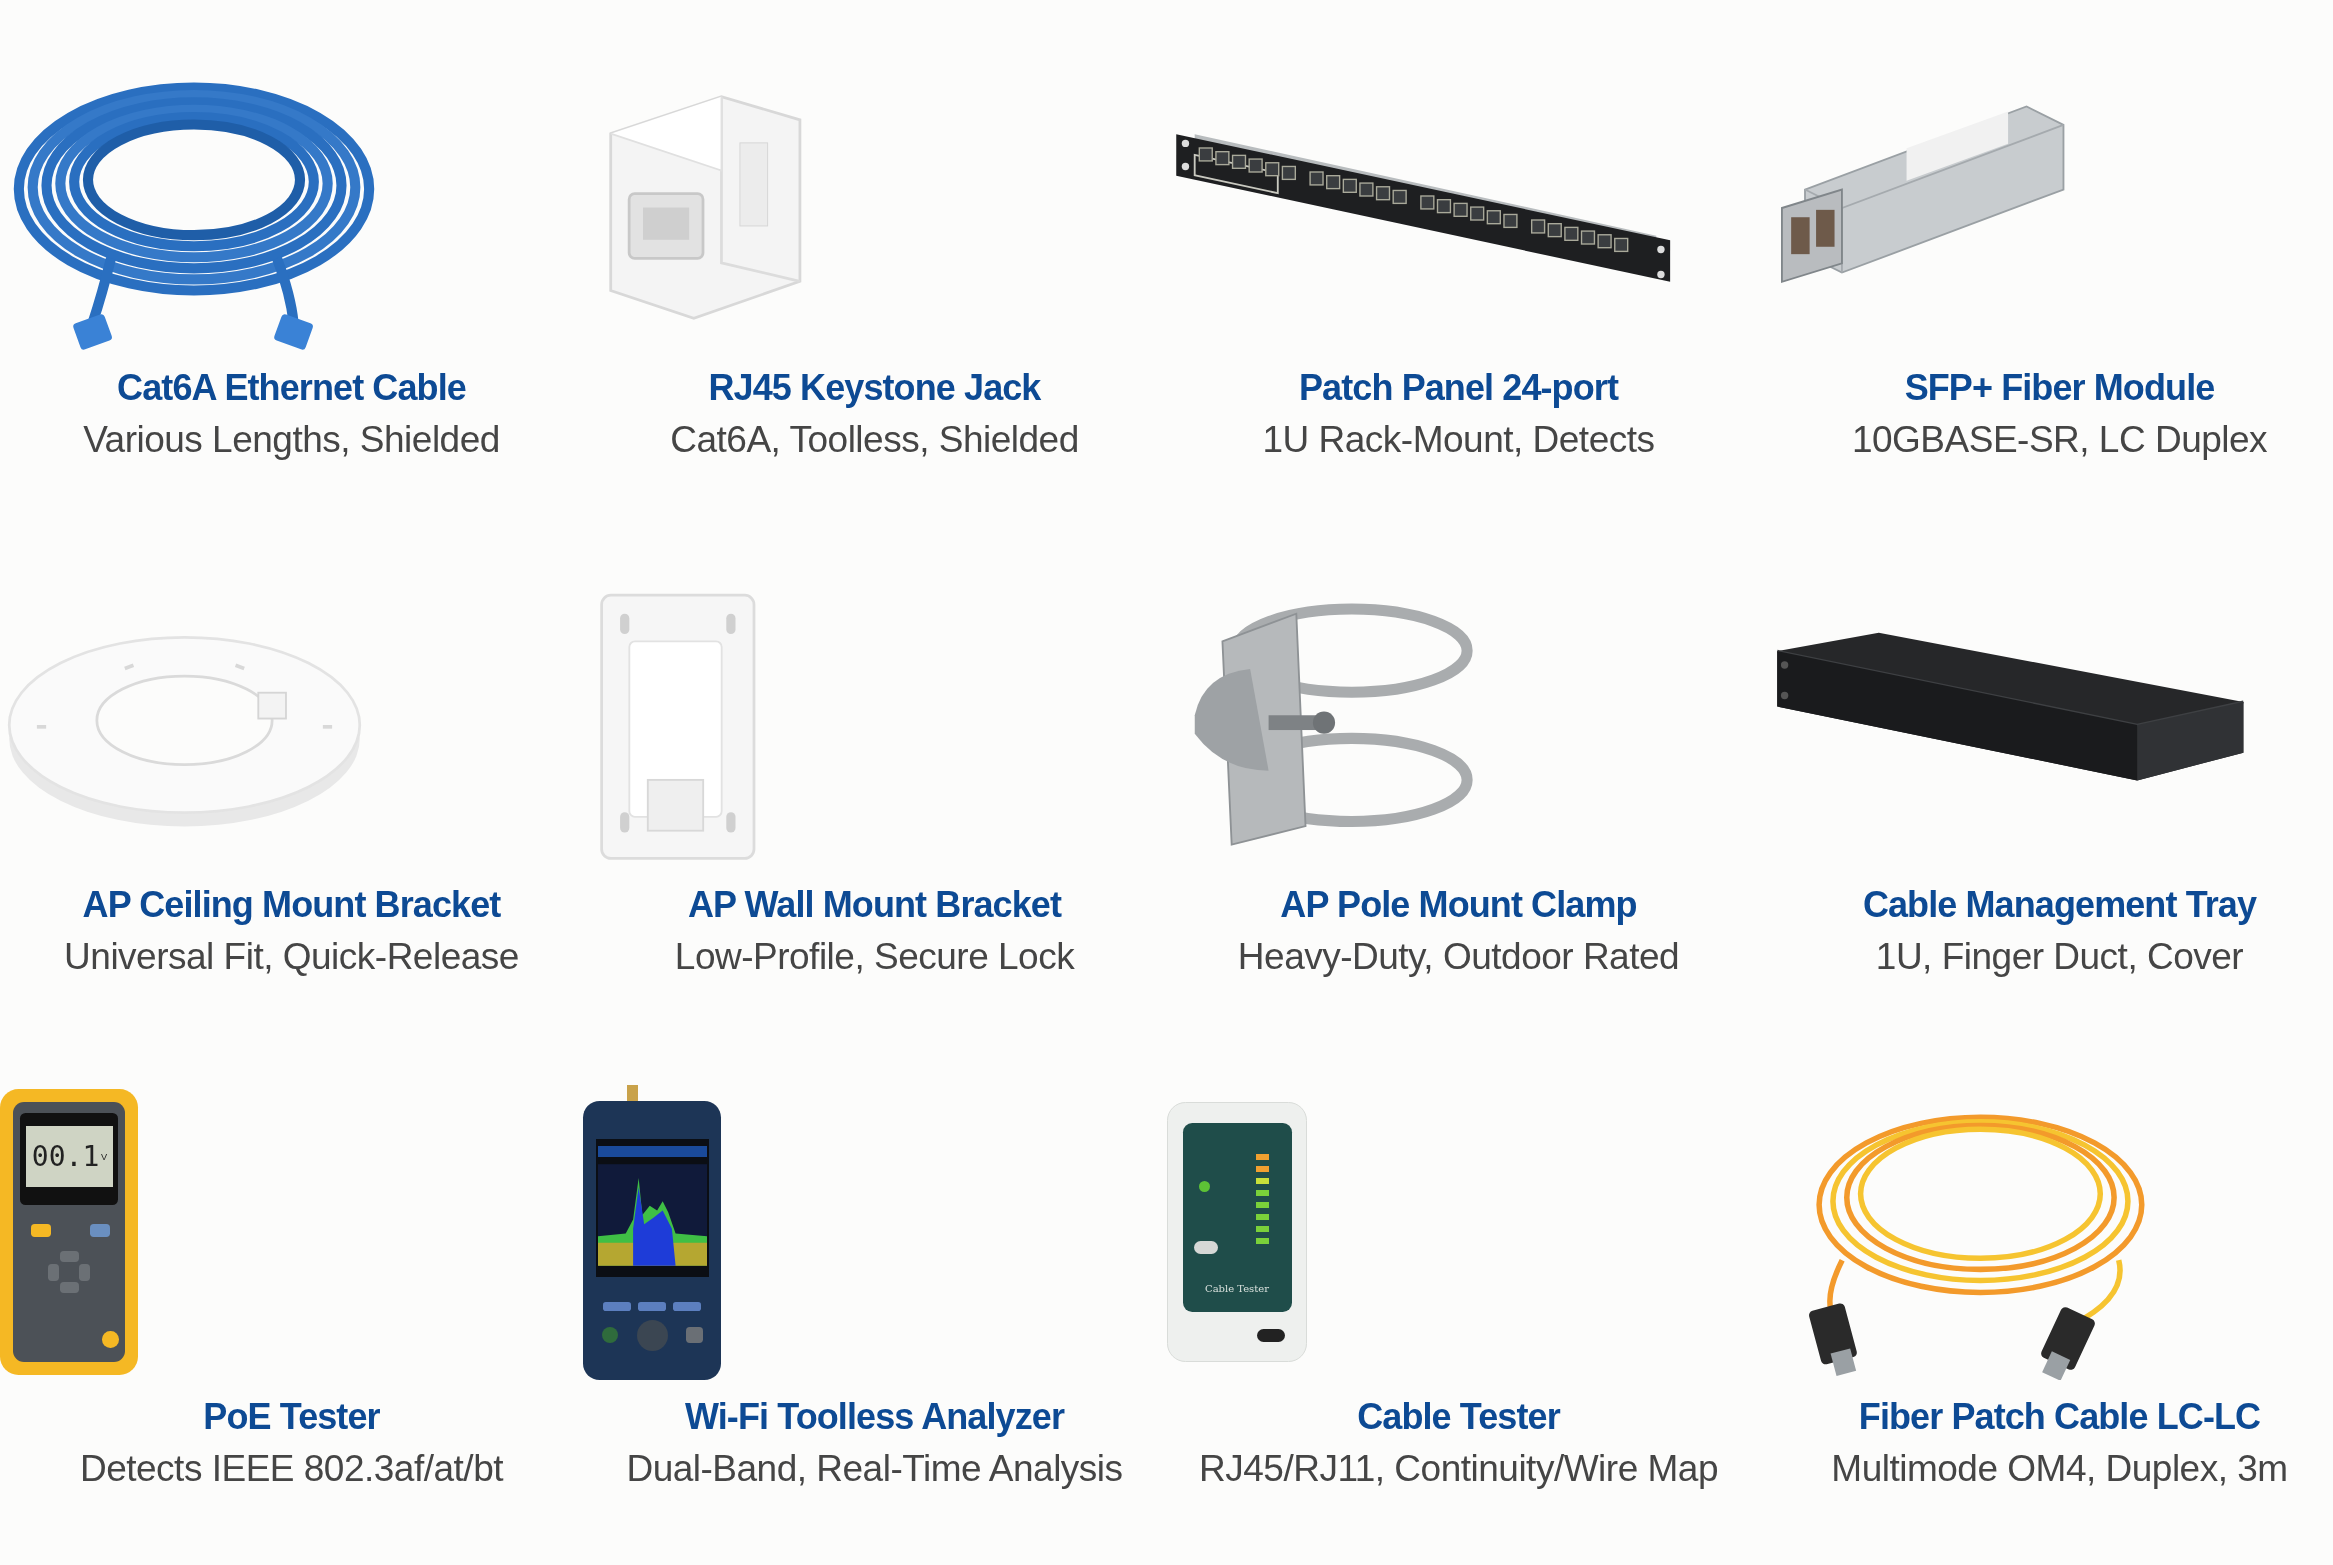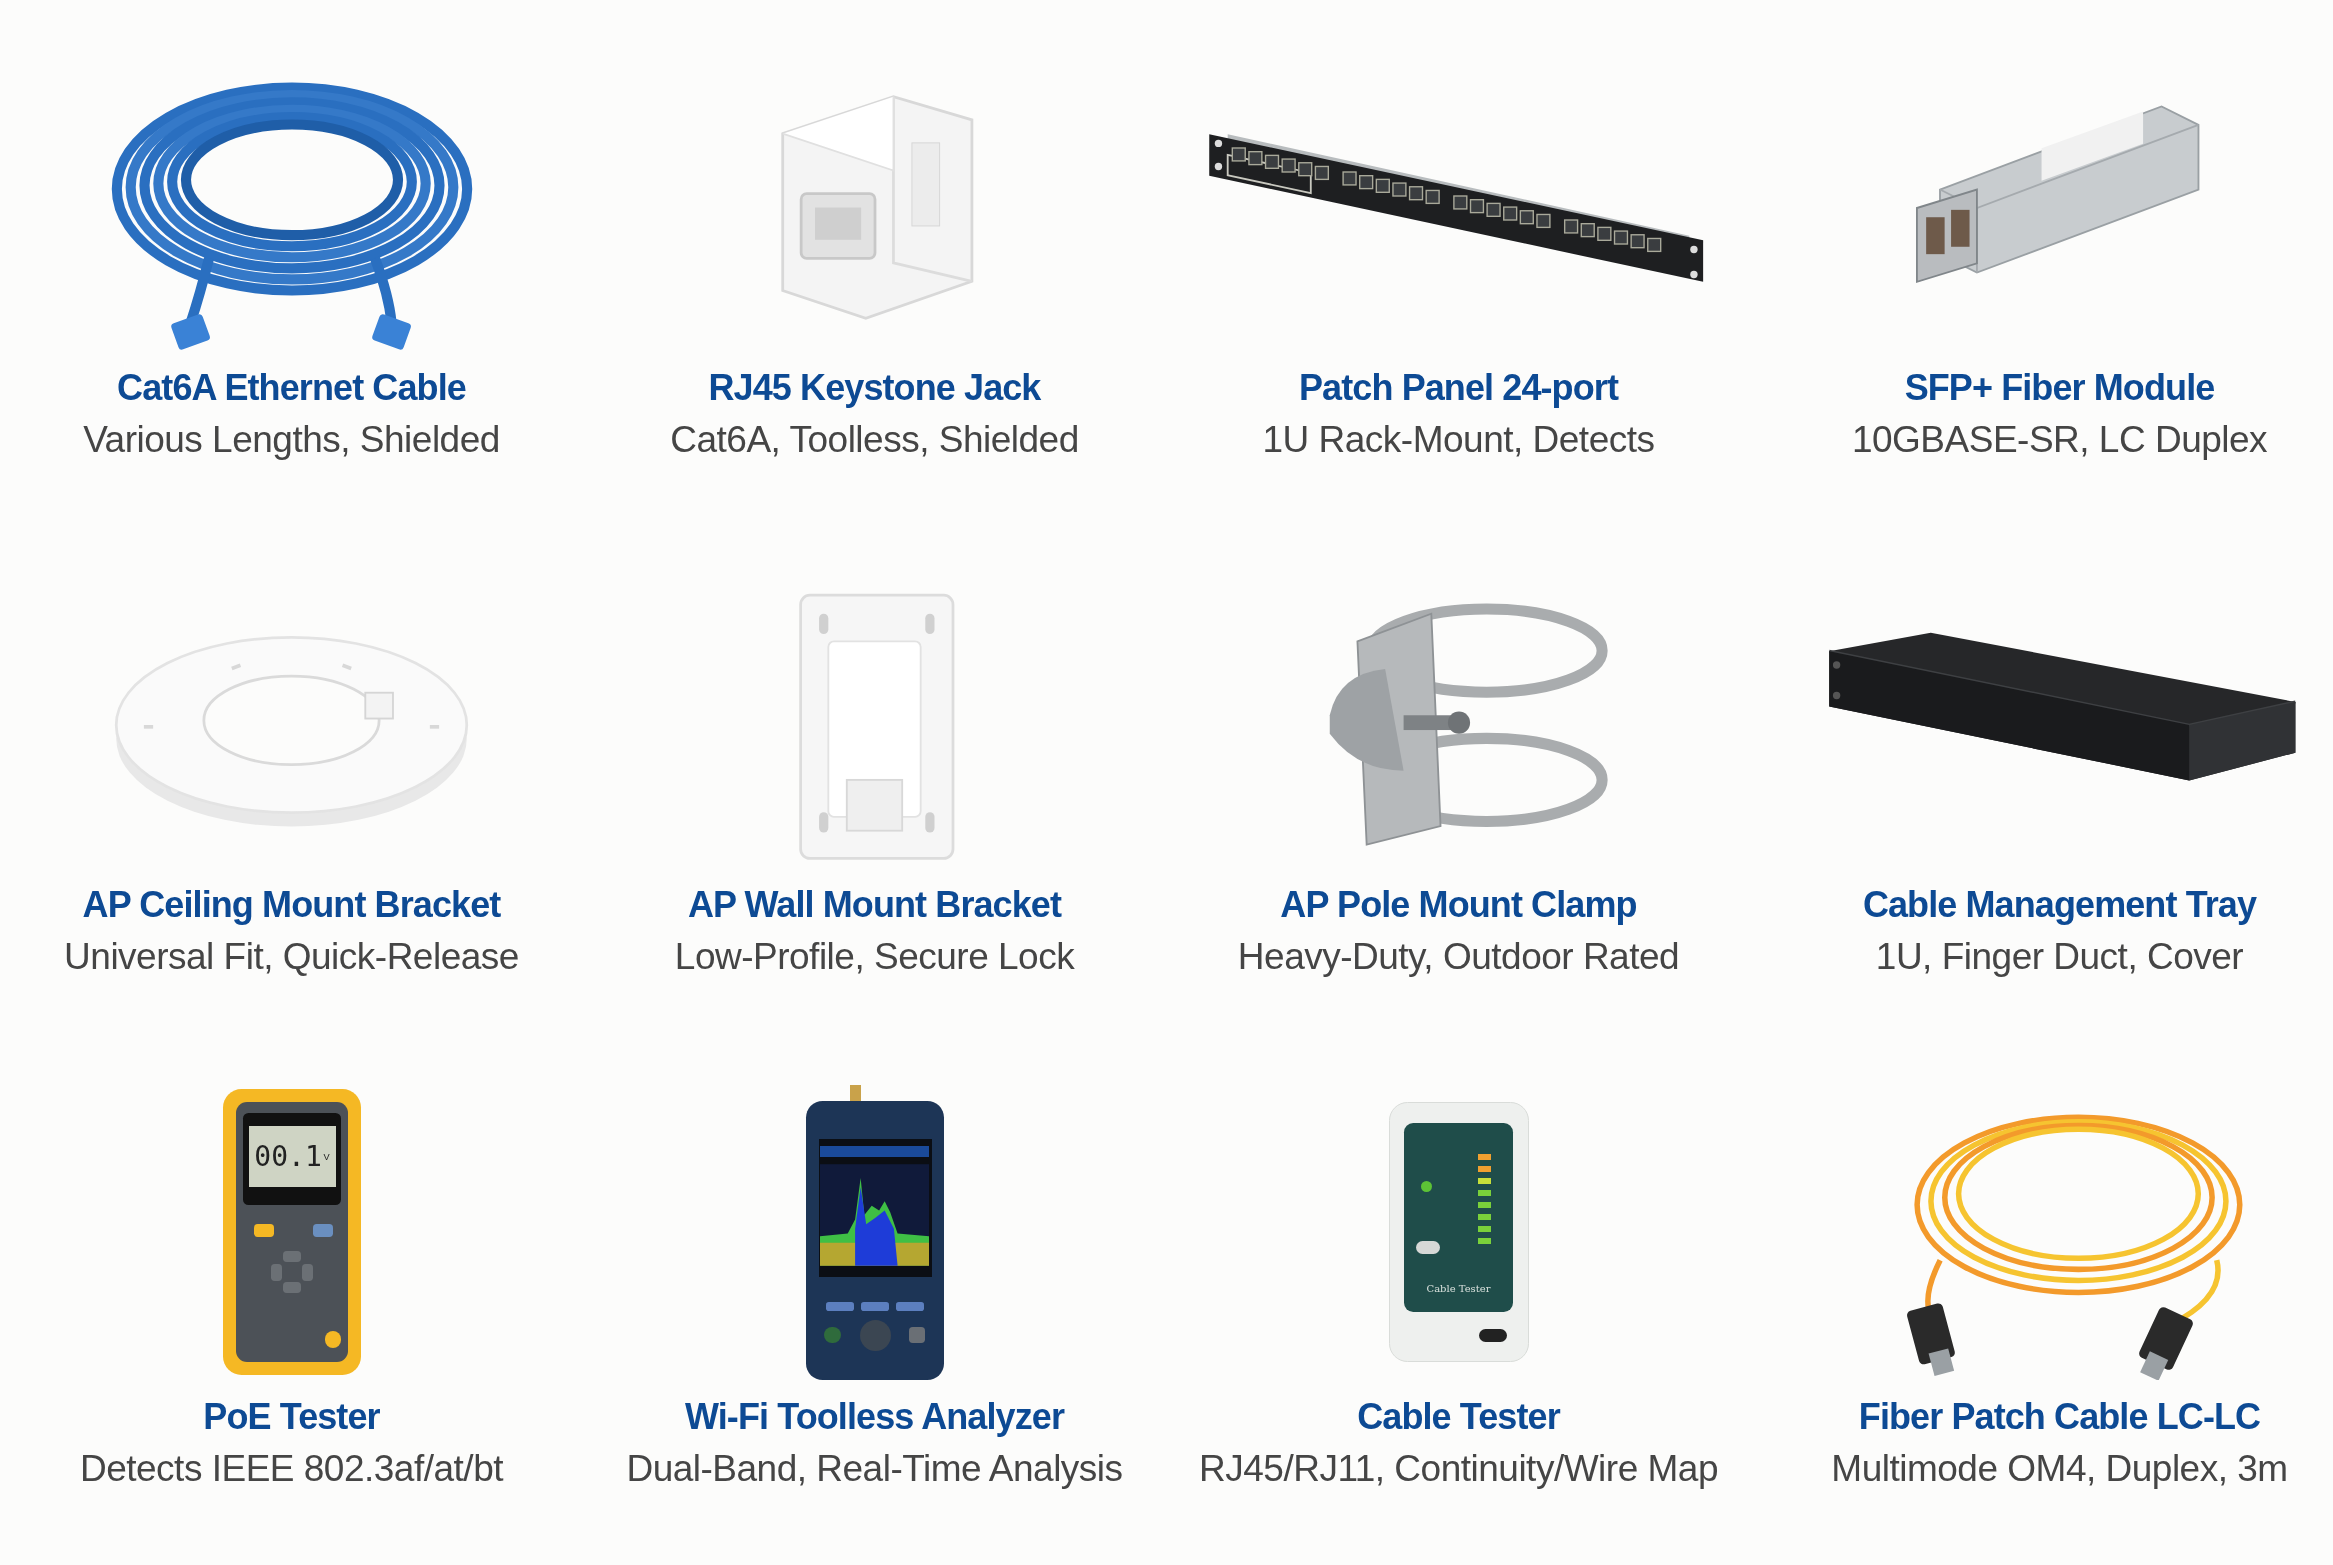--- a/index.html
+++ b/index.html
@@ -9,21 +9,21 @@
     font-family: "Liberation Sans", "DejaVu Sans", sans-serif;
   }
   .grid {
     position: relative; width: 2333px; height: 1565px;
   }
   .card {
     position: absolute; width: 583px;
     display: flex; flex-direction: column; align-items: center;
   }
   .img-box {
-    width: 583px; display: flex; align-items: center; justify-content: center;
+    width: 583px; display: flex; align-items: center; justify-content: flex-start;
   }
   .title {
     font-size: 36px; font-weight: bold; color: #0d4a94;
     letter-spacing: -0.9px; line-height: 55px; white-space: nowrap;
     text-align: center;
   }
   .subtitle {
     font-size: 37px; color: #454545; line-height: 50px;
     letter-spacing: -0.5px; white-space: nowrap; text-align: left;
   }

